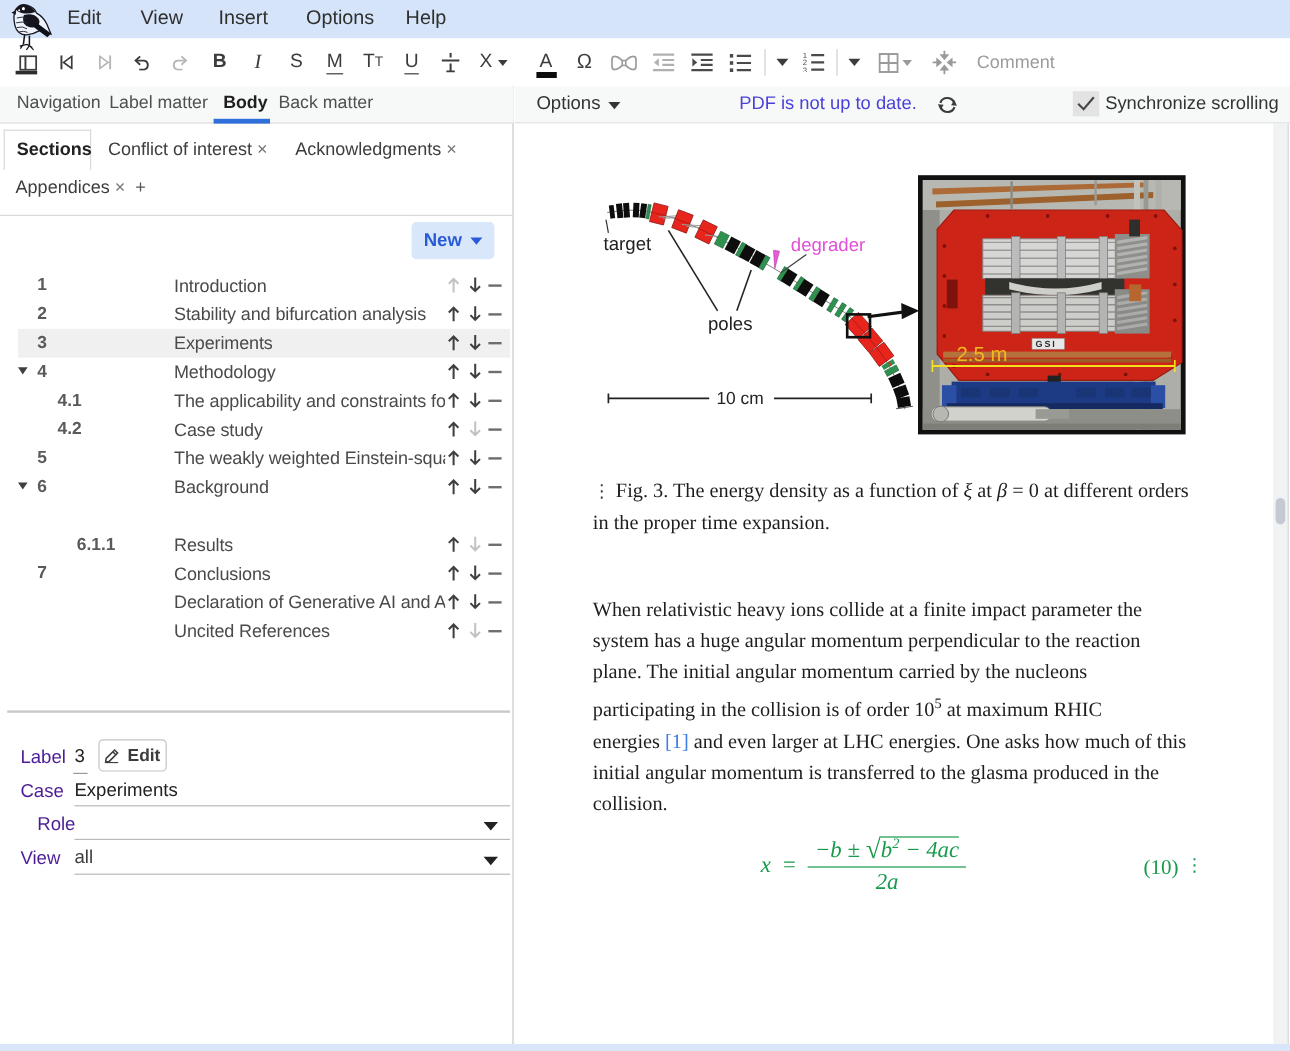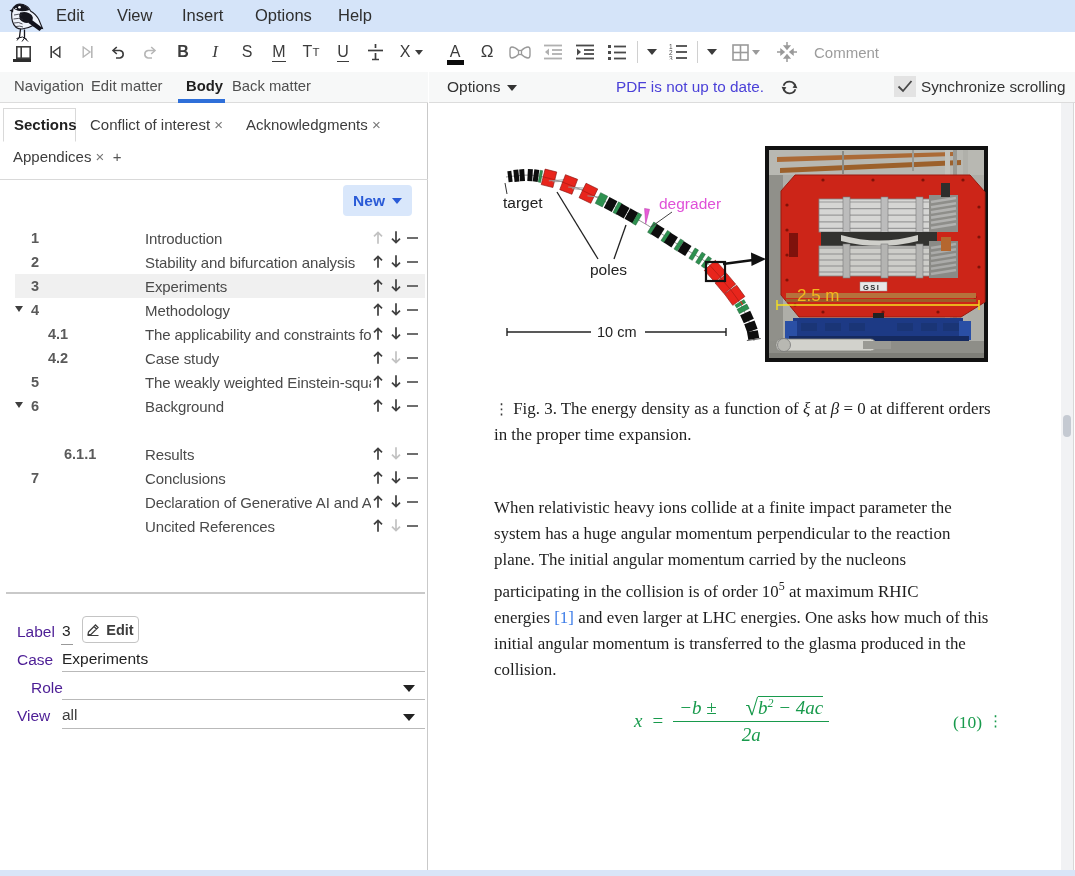--- a/index.html
+++ b/index.html
@@ -202,21 +202,21 @@
           <path d="M16 7.5 L13 10 L16 12.5 Z"></path>
         </g>
       </svg>
   </div>
   <div class="tbi" style="left:814px;width:80px;justify-content:flex-start;font-size:15px;color:#9c9c9c;">Comment</div>
 </div>
 <div id="main">
   <div id="leftpane">
     <div id="tabrow" class="graybar">
       <span class="tab" style="left:14px;">Navigation</span>
-      <span class="tab" style="left:91px;">Edit matter</span>
+      <span class="tab" style="left:91px;">Label matter</span>
       <span class="tab" style="left:186px;font-weight:700;color:#1f1f1f;">Body</span>
       <span class="tab" style="left:232px;">Back matter</span>
       <div style="position:absolute;left:178px;top:27px;width:47px;height:4px;background:#2e6fd9;"></div>
     </div>
     <div id="chips" style="position:absolute;left:0;top:31px;width:428px;height:77px;border-bottom:1px solid #d9d9d9;">
       <div style="position:absolute;left:3px;top:5px;width:73px;height:34px;border:1px solid #d9d9d9;border-bottom:1px solid #fff;background:#fff;"></div>
       <span class="chiptxt" style="position:absolute;left:14px;top:13px;font-weight:700;color:#222;">Sections</span>
       <span class="chiptxt" style="position:absolute;left:90px;top:13px;">Conflict of interest <span style="color:#777;">×</span></span>
       <span class="chiptxt" style="position:absolute;left:246px;top:13px;">Acknowledgments <span style="color:#777;">×</span></span>
       <span class="chiptxt" style="position:absolute;left:13px;top:45px;">Appendices <span style="color:#777;">×</span>&nbsp;&nbsp;<span style="color:#555;">+</span></span>
@@ -652,21 +652,21 @@
         participating in the collision is of order 10<sup style="font-size:12px;">5</sup> at maximum RHIC<br>
         energies <span style="color:#3e7de8;">[1]</span> and even larger at LHC energies. One asks how much of this<br>
         initial angular momentum is transferred to the glasma produced in the<br>
         collision.
       </div>
       <div id="equation" style="position:absolute;left:65px;top:593px;width:500px;height:60px;color:#189a4c;font-family:'Liberation Serif',serif;">
         <div style="position:absolute;left:140px;top:0;display:flex;align-items:center;font-style:italic;font-size:19px;">
           <span>x</span>
             <span style="font-style:normal;margin:0 10px;">=</span>
           <span style="display:inline-flex;flex-direction:column;align-items:center;">
-            <span style="padding:0 6px 2px;">−b ± <span style="white-space:nowrap;margin-left:24px;"><span style="font-size:23px;line-height:0;vertical-align:-1px;">√</span><span style="border-top:1.6px solid #189a4c;">b<sup style="font-size:12px;">2</sup> − 4ac</span></span></span>
+            <span style="padding:0 6px 2px;">−b ± <span style="white-space:nowrap;"><span style="font-size:23px;line-height:0;vertical-align:-1px;">√</span><span style="border-top:1.6px solid #189a4c;">b<sup style="font-size:12px;">2</sup> − 4ac</span></span></span>
             <span style="border-top:1.5px solid #189a4c;align-self:stretch;"></span>
             <span style="padding-top:2px;">2a</span>
           </span>
         </div>
         <span style="position:absolute;left:459px;top:16px;font-size:17.5px;">(10)</span>
         <span style="position:absolute;left:494px;top:16px;font-size:15px;">⋮</span>
       </div>
     </div>
     <div id="vscroll" style="position:absolute;left:632px;top:31px;width:13px;height:767px;background:#f1f2f4;border-right:1px solid #d8d8d8;">
       <div style="position:absolute;left:2px;top:312px;width:8px;height:22px;background:#c5cad2;border-radius:4px;"></div>

